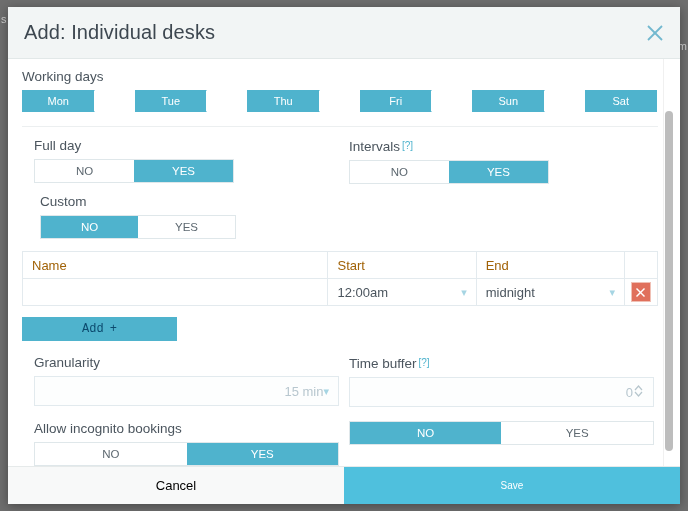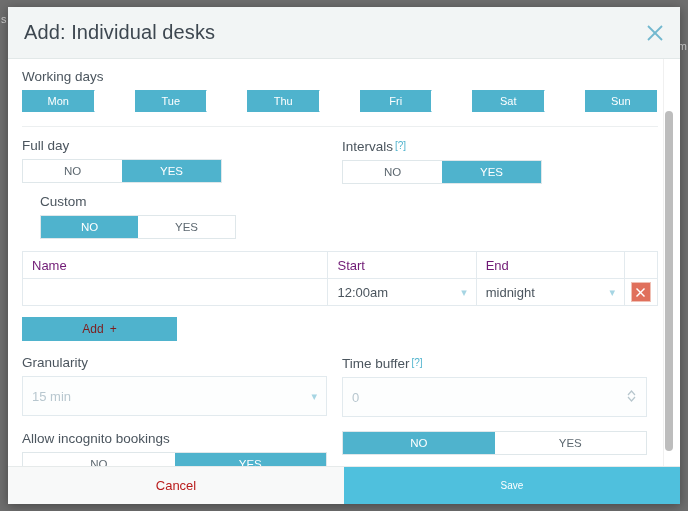--- a/index.html
+++ b/index.html
@@ -116,21 +116,21 @@
   .day-btn:last-child { border-right: 1px solid #4fb3cd; }
 
   .divider {
     height: 1px;
     background: #eceff0;
     width: 636px;
     margin: 0 0 11px 0;
   }
 
   
-  .row2 { display: flex; }
+  .row2 { display: flex; margin-left: 12px; }
   .col-left  { width: 320px; }
   .col-right { width: 310px; }
 
   .toggle {
     display: flex;
     height: 24px;
     border: 1px solid #dfe7ea;
     width: 200px;
     overflow: hidden;
   }
@@ -164,21 +164,21 @@
   #intervals-table td {
     border: 1px solid #e3eaee;
     height: 27px;
     padding: 0 9px;
     text-align: left;
     font-weight: normal;
     font-size: 13px;
     color: #4b555e;
     vertical-align: middle;
   }
-  #intervals-table th { color: #701a75; }
+  #intervals-table th { color: #a16207; }
   .col-name { width: 305px; }
   .col-start { width: 148px; }
   .col-end { width: 148px; }
   .col-act { width: 33px; padding: 0 !important; text-align: center !important; }
 
   .cellselect {
     display: flex;
     align-items: center;
     justify-content: space-between;
     width: 100%;
@@ -195,39 +195,39 @@
     align-items: center;
     justify-content: center;
     cursor: pointer;
   }
 
   #add-interval-btn {
     margin-top: 11px;
     width: 155px;
     height: 24px;
     background: #4fb3cd;
-    color: #7f1d1d;
+    color: #0c4a6e;
     border: none;
     font-size: 12px;
-    font-family: Liberation Sans, sans-serif;
+    font-family: Liberation Mono, monospace;
     display: flex;
     align-items: center;
     justify-content: center;
     gap: 6px;
     cursor: pointer;
   }
 
   
   .sel-box, .num-box {
-    height: 40px;
+    height: 30px;
     border: 1px solid #e2eaee;
     background: #fdfefe;
     display: flex;
     align-items: center;
-    justify-content: space-between;
+    justify-content: flex-end;
     padding: 4px 9px;
     font-size: 13px;
     color: #b8c7cf;
     cursor: pointer;
   }
   .sel-box { width: 305px; }
   .num-box { width: 305px; }
   .stepper { color: #b7c6cd; font-size: 11px; line-height: 1; }
 
   .bottomrow { margin-top: 14px; }
@@ -257,21 +257,21 @@
   
   #modal-footer {
     height: 38px;
     min-height: 38px;
     display: flex;
     border-top: 1px solid #e6eaea;
   }
   #cancel-btn {
     flex: 1;
     background: #f8f9f9;
-    color: #b91c1c;
+    color: #000000;
     font-size: 13px;
     border: none;
     font-family: inherit;
     cursor: pointer;
   }
   #save-btn {
     flex: 1;
     background: #4fc0dd;
     color: #ffffff;
     font-size: 10px;
@@ -300,22 +300,22 @@
   </div>
 
   <div id="modal-body">
 
     <div class="fieldlabel">Working days</div>
     <div id="working-days">
       <div class="day-btn">Mon</div>
       <div class="day-btn">Tue</div>
       <div class="day-btn">Thu</div>
       <div class="day-btn">Fri</div>
+      <div class="day-btn">Sun</div>
       <div class="day-btn">Sat</div>
-      <div class="day-btn">Sun</div>
     </div>
 
     <div class="divider"></div>
 
     <div class="row2">
       <div class="col-left">
         <div class="fieldlabel">Full day</div>
         <div class="toggle">
           <div class="opt">NO</div>
           <div class="opt active">YES</div>

